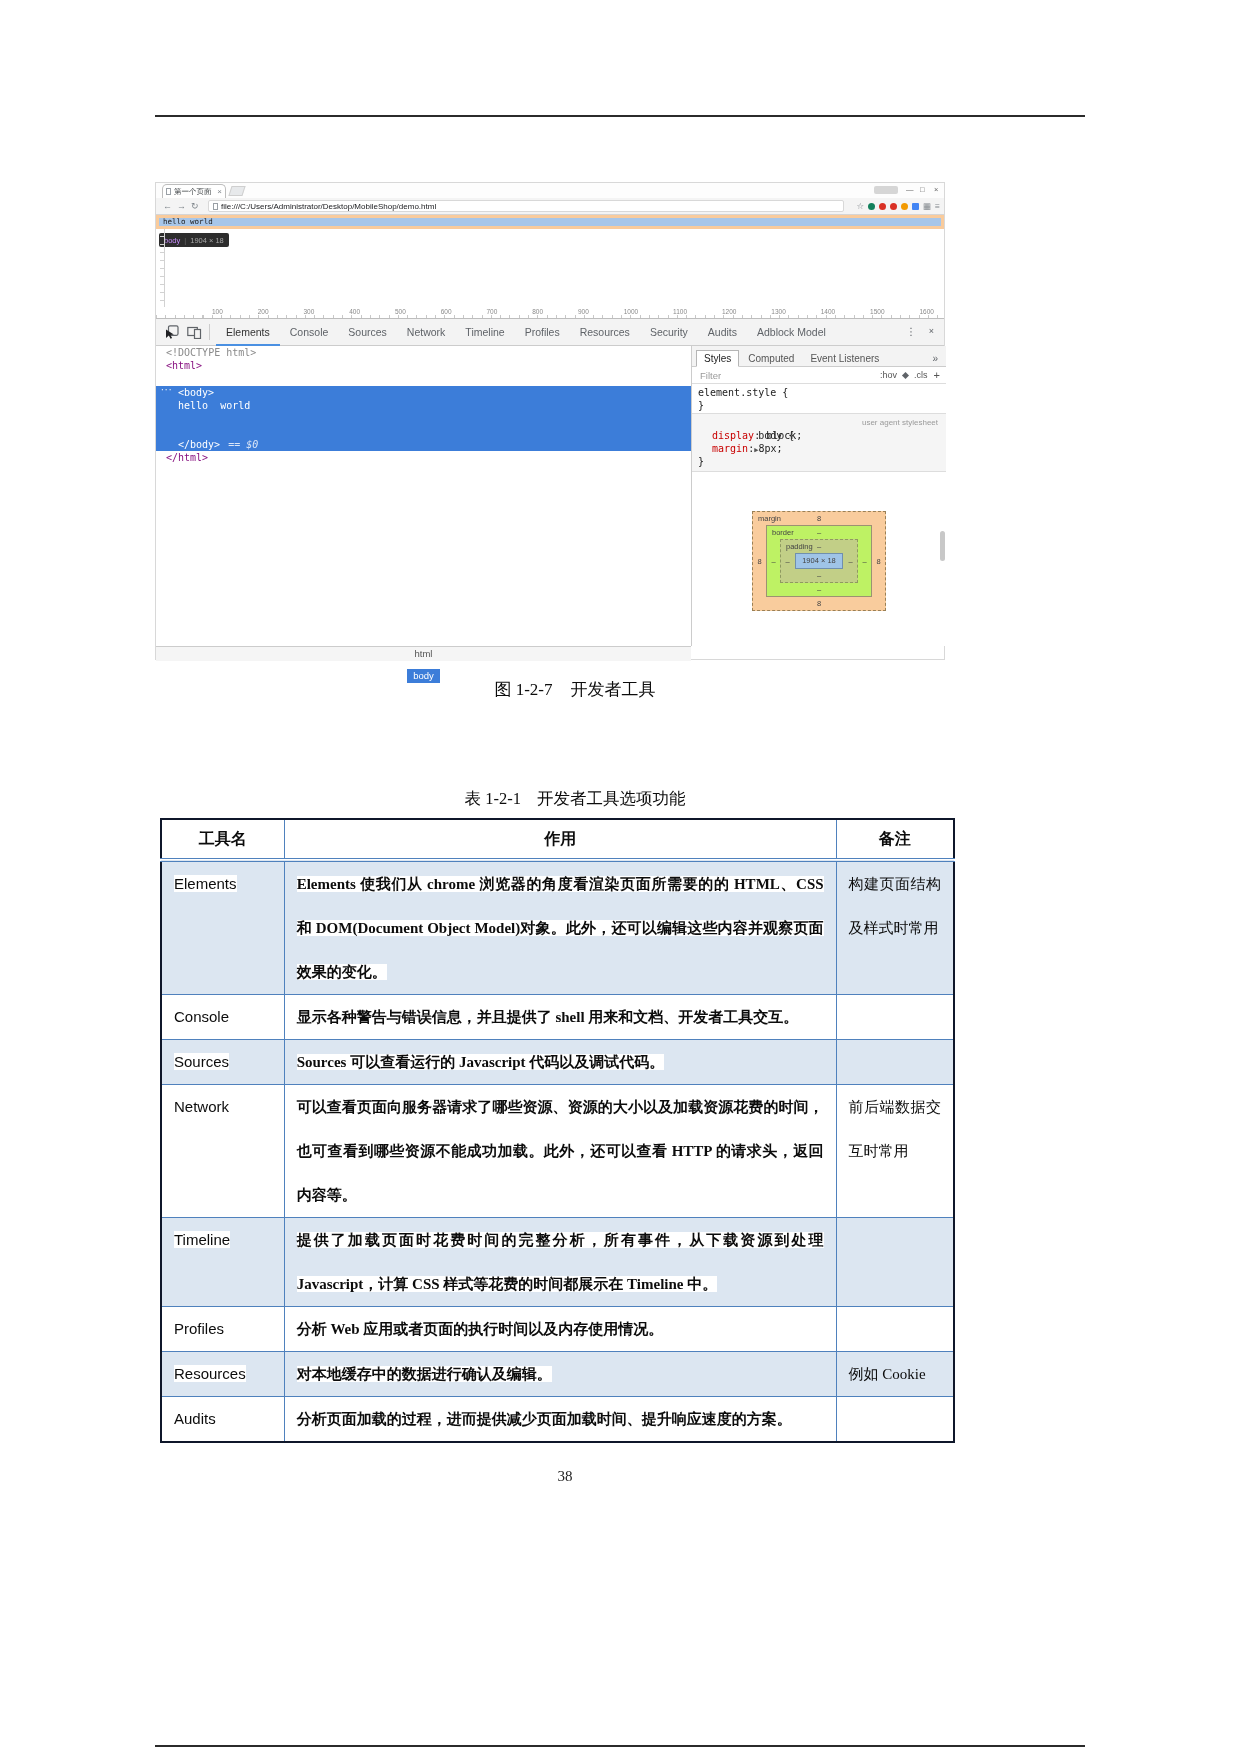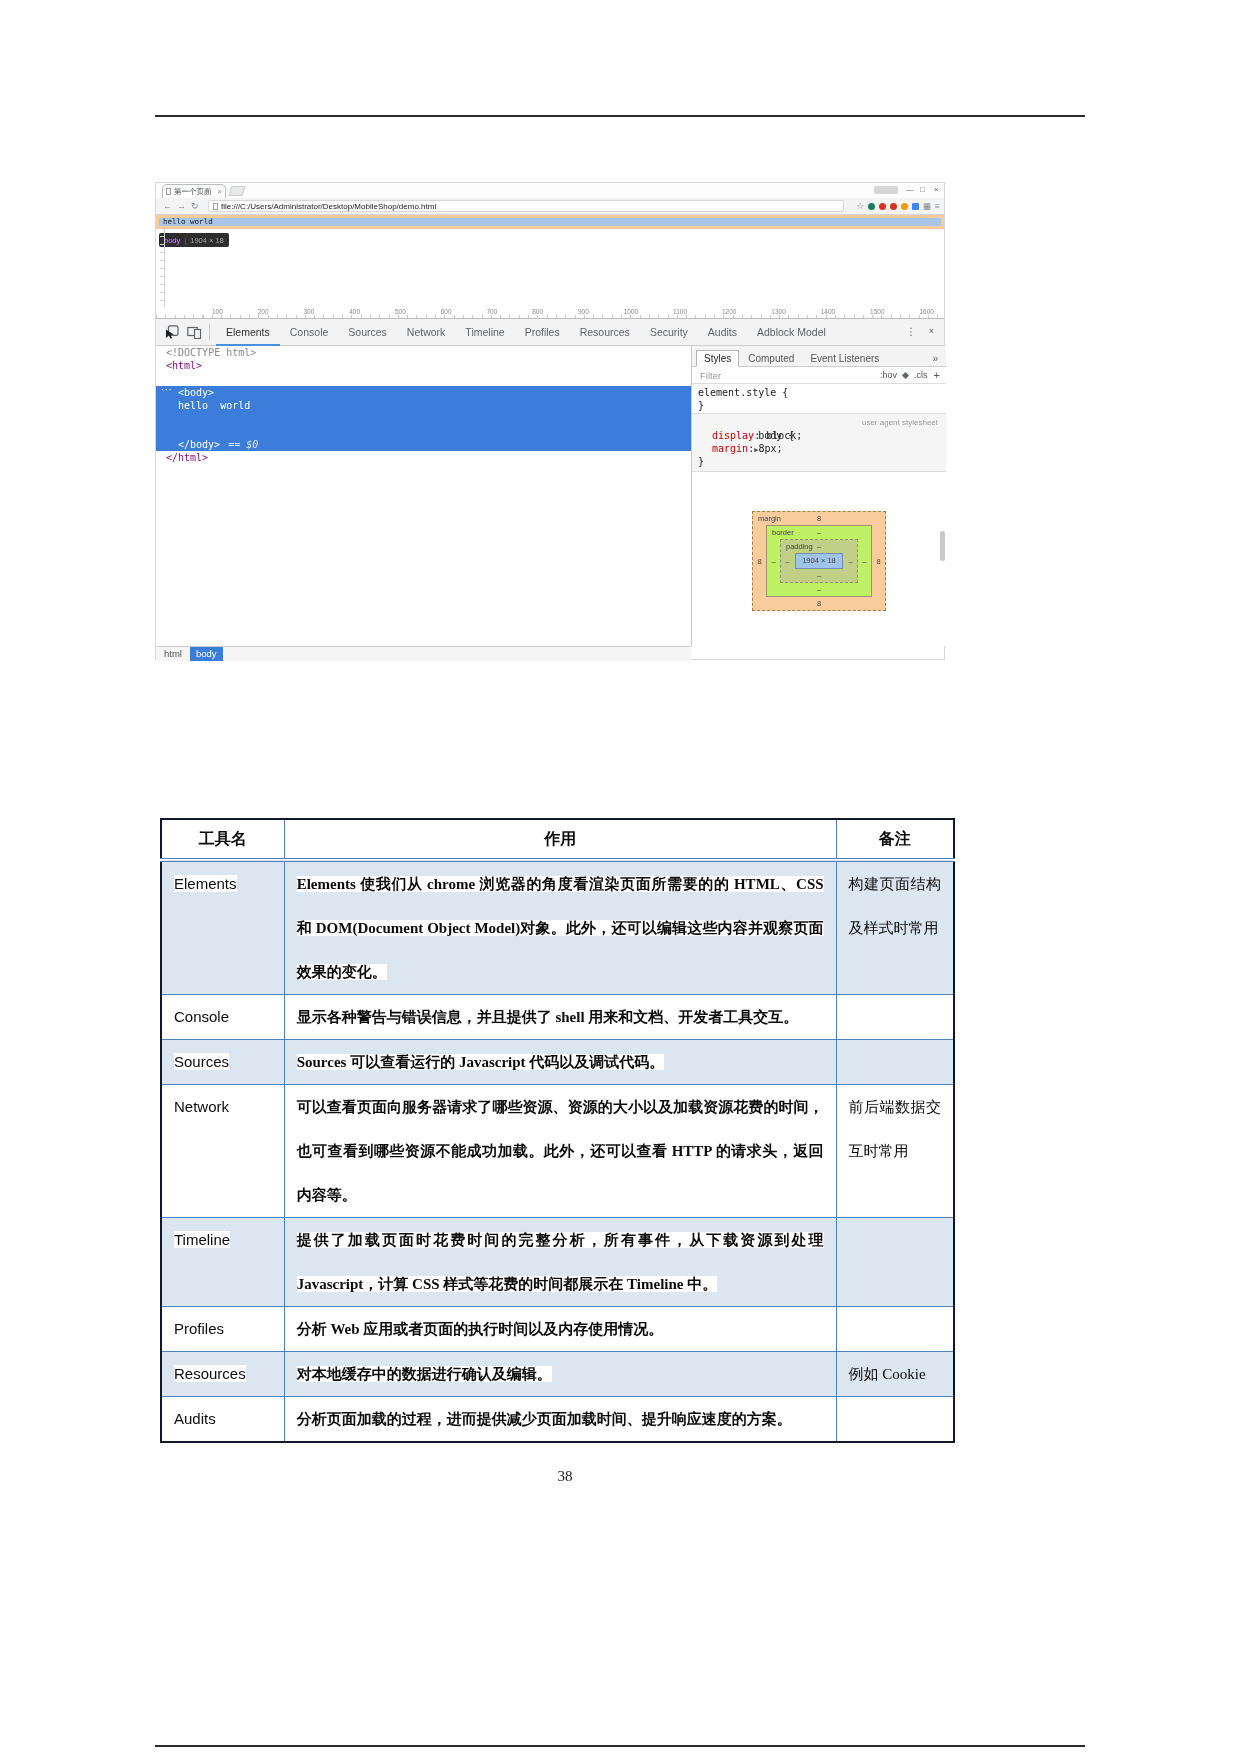--- a/index.html
+++ b/index.html
@@ -117,21 +117,21 @@
   .bm-padding{background:#c2cf87;border:1px dashed #8f9a60;}
   .bm-row{height:13px;line-height:13px;position:relative;}
   .bm-label{position:absolute;left:5px;top:0;}
   .bm-mid{display:flex;align-items:center;}
   .bm-side{width:13px;flex:none;}
   .bm-core{flex:1;}
   .bm-content{background:#9fc4e7;border:1px solid #7090ad;height:16px;line-height:14px;margin:0 1px;}
   .sb-scroll{position:absolute;right:1px;top:185px;width:5px;height:30px;background:#c8c8c8;border-radius:3px;}
 
   .crumbbar{position:absolute;left:0;top:463px;width:535px;height:15px;background:#f5f5f5;
-            border-top:1px solid #ccc;display:flex;align-items:center;padding:0 8px;gap:8px;}
+            border-top:1px solid #ccc;display:flex;align-items:center;padding:0 8px;gap:8px;flex-direction:column;}
   .crumb{font-size:9.5px;color:#555;line-height:14px;}
   .crumb.sel{background:#3c7dd9;color:#fff;padding:0 6px;}
 
   
   .figcaption{position:absolute;left:155px;top:678px;width:840px;text-align:center;font-size:17px;color:#0c0c0c;}
   .figcaption .gap{display:inline-block;width:18px;}
   .para{position:absolute;left:155px;top:738px;width:850px;font-size:17px;line-height:26px;
         text-indent:2.3em;color:#0c0c0c;}
   .tabcaption{position:absolute;left:155px;top:788px;width:840px;text-align:center;font-size:16.5px;color:#0c0c0c;}
   .tabcaption .gap{display:inline-block;width:16px;}
@@ -329,22 +329,28 @@
       </div>
       <div class="sb-scroll"></div>
     </div>
 
     <div class="crumbbar">
       <span class="crumb">html</span>
       <span class="crumb sel">body</span>
     </div>
   </div>
 
-
-
+  <div class="figcaption">
+    <span>图 1-2-7</span><span class="gap"></span><span>开发者工具</span>
+  </div>
+
+
+  <div class="tabcaption">
+    <span>表 1-2-1</span><span class="gap"></span><span>开发者工具选项功能</span>
+  </div>
 
   <table class="doc">
     <thead>
       <tr>
         <th>工具名</th>
         <th>作用</th>
         <th>备注</th>
       </tr>
     </thead>
     <tbody>

